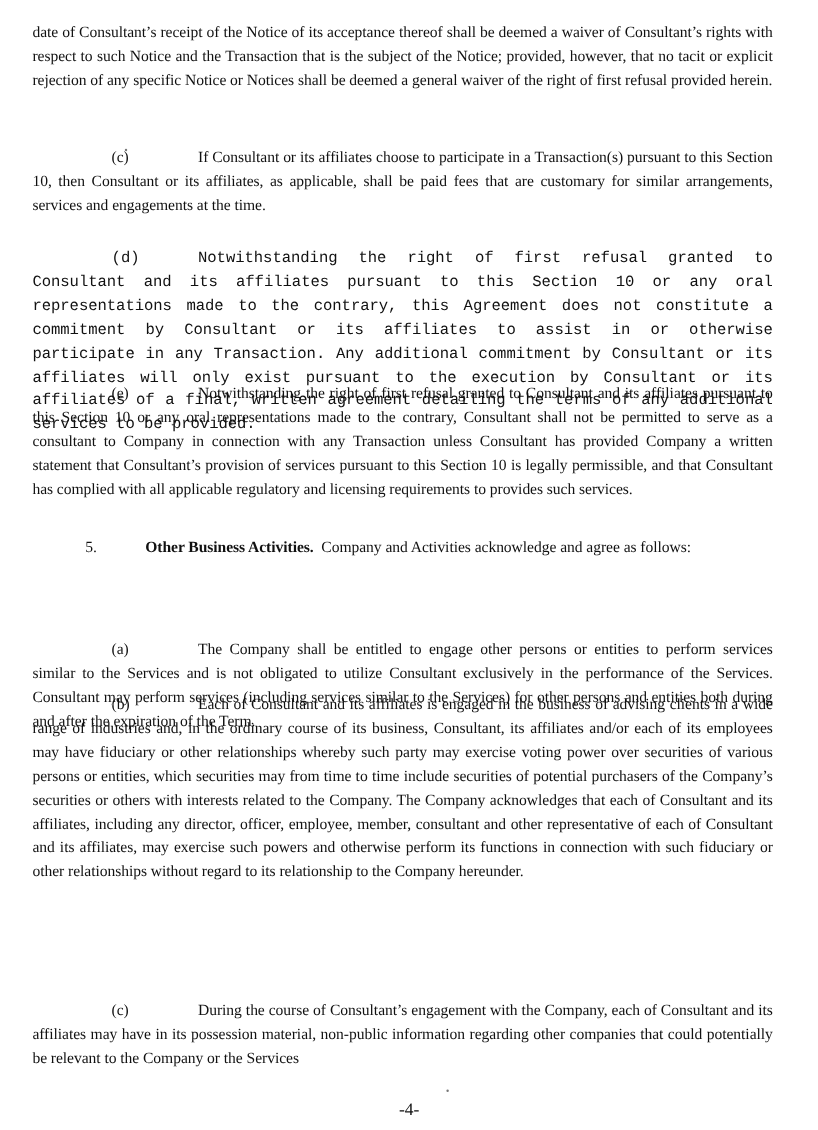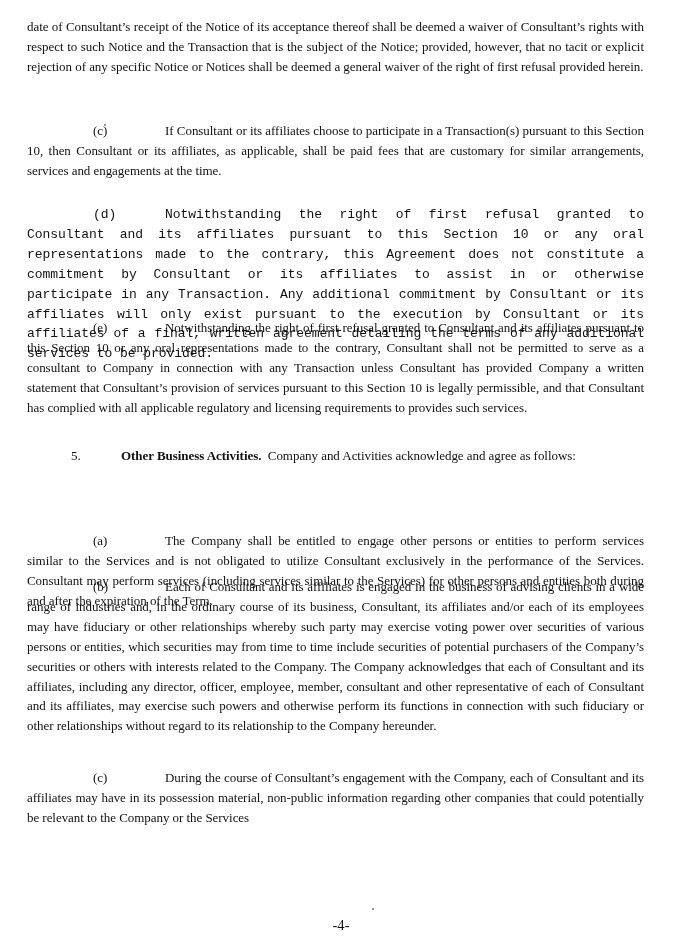--- a/index.html
+++ b/index.html
@@ -89,21 +89,21 @@
   </p>
 
   <p class="para" style="top:531px;">
     <span class="indent-label">(a)</span><span>The Company shall be entitled to engage other persons or entities to perform services similar to the Services and is not obligated to utilize Consultant exclusively in the performance of the Services.  Consultant may perform services (including services similar to the Services) for other persons and entities both during and after the expiration of the Term.</span>
   </p>
 
   <p class="para" style="top:577px;">
     <span class="indent-label">(b)</span><span>Each of Consultant and its affiliates is engaged in the business of advising clients in a wide range of industries and, in the ordinary course of its business, Consultant, its affiliates and/or each of its employees may have fiduciary or other relationships whereby such party may exercise voting power over securities of various persons or entities, which securities may from time to time include securities of potential purchasers of the Company’s securities or others with interests related to the Company.  The Company acknowledges that each of Consultant and its affiliates, including any director, officer, employee, member, consultant and other representative of each of Consultant and its affiliates, may exercise such powers and otherwise perform its functions in connection with such fiduciary or other relationships without regard to its relationship to the Company hereunder.</span>
   </p>
 
-  <p class="para" style="top:768px;">
+  <p class="para" style="top:832px;">
     <span class="indent-label">(c)</span><span>During the course of Consultant’s engagement with the Company, each of Consultant and its affiliates may have in its possession material, non-public information regarding other companies that could potentially be relevant to the Company or the Services</span>
   </p>
 
 </div>
 
 <div class="page-number">-4-</div>
 
 <span class="speck" style="left:104px; top:124px;"></span>
 <span class="speck" style="left:93px; top:586px;"></span>
 <span class="speck" style="left:372px; top:908px;"></span>

